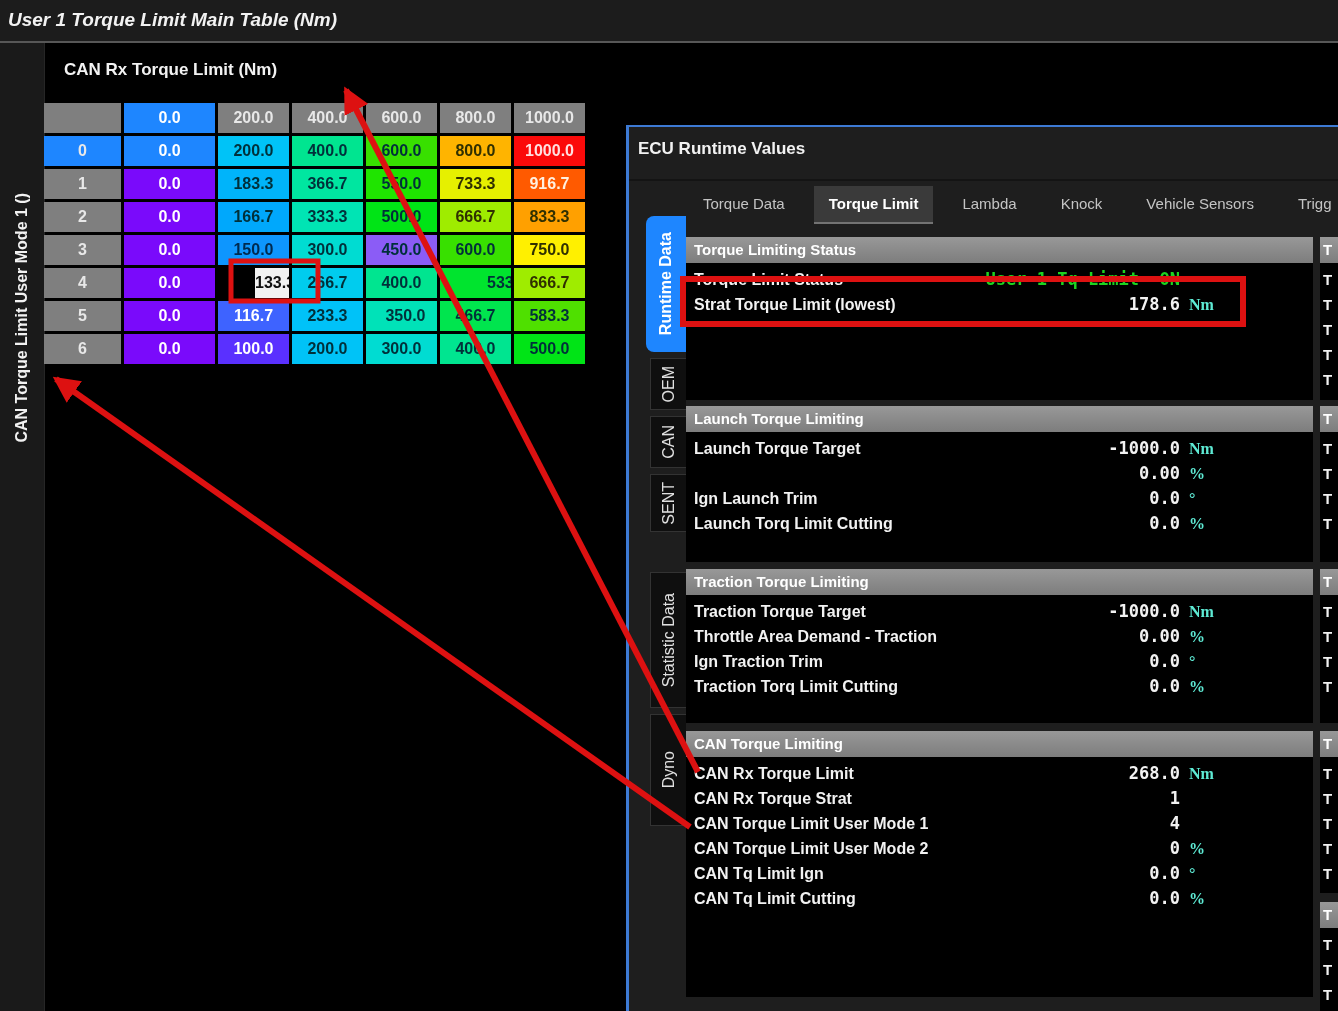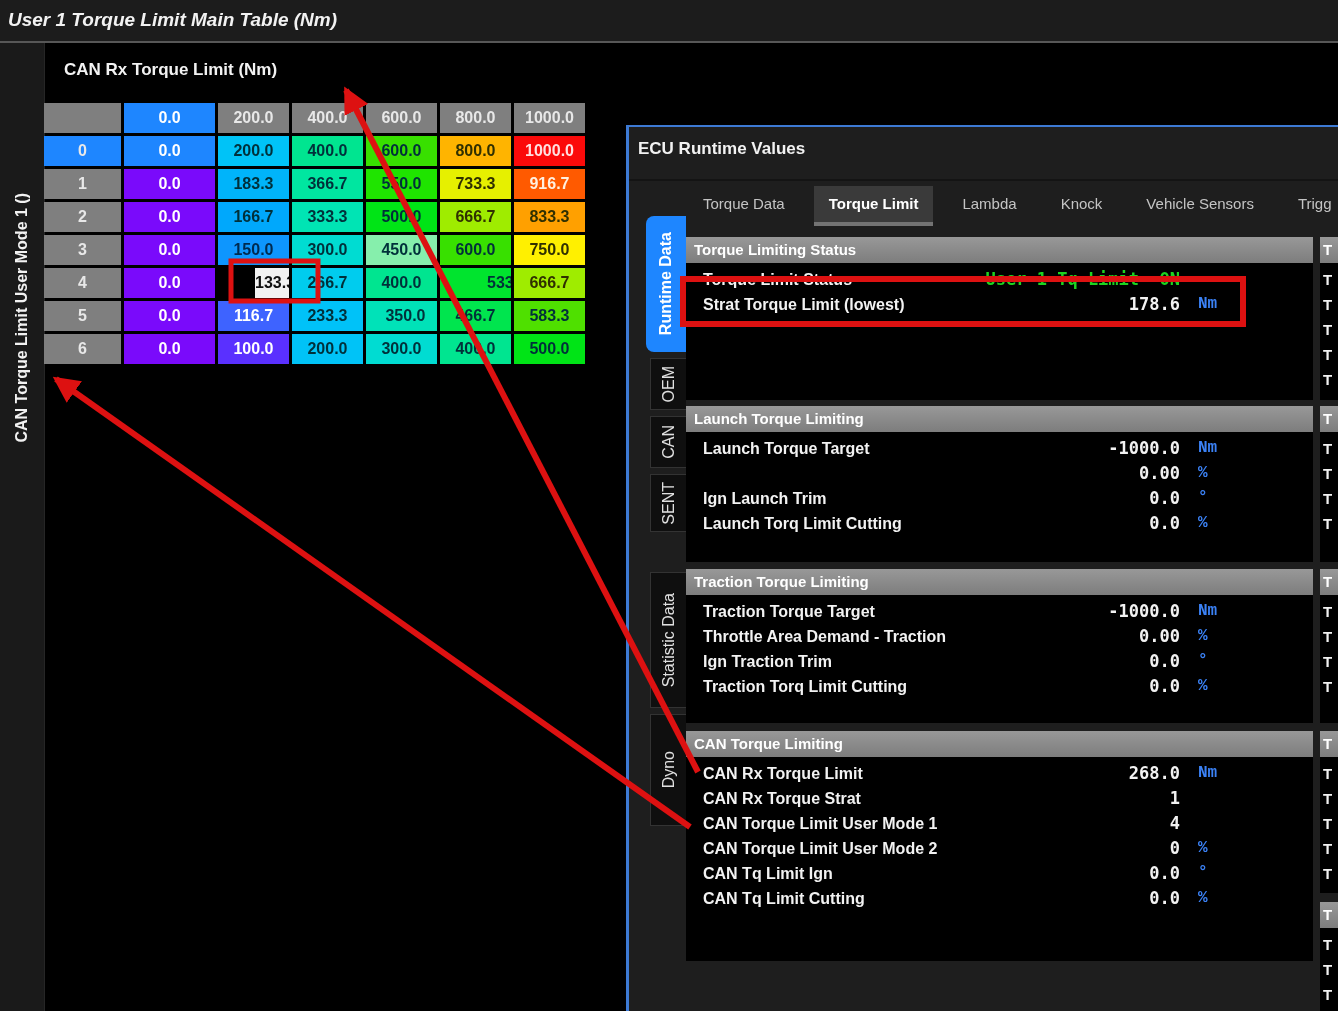--- a/index.html
+++ b/index.html
@@ -19,37 +19,37 @@
             grid-template-columns:77px 91px 71px 71px 71px 71px 71px;grid-auto-rows:30px;gap:3px;}
   .tcell{line-height:30px;text-align:center;font-size:16px;font-weight:bold;overflow:hidden;}
   
   #panel{position:absolute;left:626px;top:125px;width:712px;height:886px;background:#1e1e1e;
          border-left:3px solid #3d7ad4;border-top:2px solid #3d7ad4;box-sizing:border-box;}
   #panel-title{position:absolute;left:638px;top:139px;font-size:17px;font-weight:bold;color:#f2f2f2;}
   #panel-div{position:absolute;left:629px;top:179px;width:709px;height:2px;background:#141414;}
   #tab-bar{position:absolute;left:688px;top:186px;height:42px;display:flex;gap:14px;}
   .htab{height:36px;line-height:36px;padding:0 15px;font-size:15px;color:#c4c4c4;white-space:nowrap;
         border-bottom:6px solid transparent;cursor:default;}
-  .htab.sel{background:#3a3a3a;color:#fff;font-weight:bold;border-bottom:4px solid #737373;}
+  .htab.sel{background:#3a3a3a;color:#fff;font-weight:bold;border-bottom:2px solid #737373;}
   .vtab{position:absolute;left:650px;width:36px;background:#0f0f0f;border:1px solid #333;border-right:none;
         display:flex;align-items:center;justify-content:center;box-sizing:border-box;}
   .vtab span{writing-mode:vertical-rl;transform:rotate(180deg);font-size:16px;color:#e0e0e0;white-space:nowrap;}
   .vtab.sel{left:646px;width:40px;background:#1e86ff;border:none;border-radius:8px 0 0 8px;}
   .vtab.sel span{color:#fff;font-weight:bold;}
   
   .section{position:absolute;left:686px;width:627px;background:#000;}
   .shead{height:26px;line-height:26px;background:linear-gradient(#989898,#7d7d7d);
          color:#fff;font-size:15px;font-weight:bold;padding-left:8px;}
   .sbody{padding-top:4px;}
-  .vrow{position:relative;height:25px;margin-left:9px;}
+  .vrow{position:relative;height:25px;}
   .vlabel{position:absolute;left:8px;top:0;line-height:25px;font-size:16px;font-weight:bold;color:#f2f2f2;white-space:nowrap;}
   .vvalue{position:absolute;right:133px;top:0;line-height:25px;font-family:"DejaVu Sans Mono",monospace;
           font-size:17px;font-weight:bold;color:#f2f2f2;white-space:pre;}
-  .vunit{position:absolute;left:503px;top:0;line-height:25px;font-family:Liberation Mono, monospace;
-         font-size:16px;font-weight:bold;color:#3b82f6;}
+  .vunit{position:absolute;left:503px;top:0;line-height:25px;font-family:Liberation Serif, serif;
+         font-size:16px;font-weight:bold;color:#5eead4;}
   .green{color:#1ed321 !important;}
   
   .csection{position:absolute;left:1320px;width:18px;background:#000;overflow:hidden;}
   .chead{height:26px;line-height:26px;background:linear-gradient(#989898,#7d7d7d);color:#fff;
          font-size:15px;font-weight:bold;padding-left:3px;}
   .crow{height:25px;line-height:25px;font-size:15px;font-weight:bold;color:#f2f2f2;padding-left:3px;}
   .cbody{padding-top:4px;}
   
   #ann-svg{position:absolute;left:0;top:0;pointer-events:none;z-index:50;}
 </style>
@@ -96,21 +96,21 @@
       <div class="tcell" style="background: rgb(122, 10, 251); color: rgb(255, 255, 255);">0.0</div>
       <div class="tcell" style="background: rgb(0, 168, 252); color: rgb(0, 48, 58);">166.7</div>
       <div class="tcell" style="background: rgb(0, 228, 180); color: rgb(0, 48, 58);">333.3</div>
       <div class="tcell" style="background: rgb(0, 228, 22); color: rgb(0, 48, 58);">500.0</div>
       <div class="tcell" style="background: rgb(159, 236, 0); color: rgb(48, 48, 0);">666.7</div>
       <div class="tcell" style="background: rgb(255, 160, 0); color: rgb(48, 48, 0);">833.3</div>
       <div class="tcell" style="background: rgb(127, 127, 127); color: rgb(232, 232, 232);">3</div>
       <div class="tcell" style="background: rgb(122, 10, 251); color: rgb(255, 255, 255);">0.0</div>
       <div class="tcell" style="background: rgb(14, 150, 254); color: rgb(0, 42, 80);">150.0</div>
       <div class="tcell" style="background: rgb(0, 220, 210); color: rgb(0, 48, 58);">300.0</div>
-      <div class="tcell" style="background: #86efac; color: rgb(0, 48, 58);">450.0</div>
+      <div class="tcell" style="background: #8b5cf6; color: rgb(0, 48, 58);">450.0</div>
       <div class="tcell" style="background: rgb(56, 224, 0); color: rgb(0, 48, 58);">600.0</div>
       <div class="tcell" style="background: rgb(255, 240, 0); color: rgb(48, 48, 0);">750.0</div>
       <div class="tcell" style="background: rgb(127, 127, 127); color: rgb(232, 232, 232);">4</div>
       <div class="tcell" style="background: rgb(122, 10, 251); color: rgb(255, 255, 255);">0.0</div>
       <div class="tcell" style="background: rgb(242, 242, 242); color: rgb(16, 16, 16); margin-left: 37px;">133.3</div>
       <div class="tcell" style="background: rgb(0, 204, 238); color: rgb(0, 48, 58);">266.7</div>
       <div class="tcell" style="background: rgb(0, 229, 144); color: rgb(0, 48, 58);">400.0</div>
       <div class="tcell" style="background: rgb(0, 228, 46); color: rgb(0, 48, 58); padding-left: 47px;">533.3</div>
       <div class="tcell" style="background: rgb(159, 236, 0); color: rgb(48, 48, 0);">666.7</div>
       <div class="tcell" style="background: rgb(127, 127, 127); color: rgb(232, 232, 232);">5</div>
@@ -218,21 +218,21 @@
             <div class="vvalue">0.0</div>
             <div class="vunit">°</div>
           </div>
           <div class="vrow">
             <div class="vlabel">Traction Torq Limit Cutting</div>
             <div class="vvalue">0.0</div>
             <div class="vunit">%</div>
           </div>
         </div>
       </div>
-      <div class="section" style="top: 731px; height: 230px;">
+      <div class="section" style="top: 731px; height: 266px;">
         <div class="shead">CAN Torque Limiting</div>
         <div class="sbody">
           <div class="vrow">
             <div class="vlabel">CAN Rx Torque Limit</div>
             <div class="vvalue">268.0</div>
             <div class="vunit">Nm</div>
           </div>
           <div class="vrow">
             <div class="vlabel">CAN Rx Torque Strat</div>
             <div class="vvalue">1</div>

